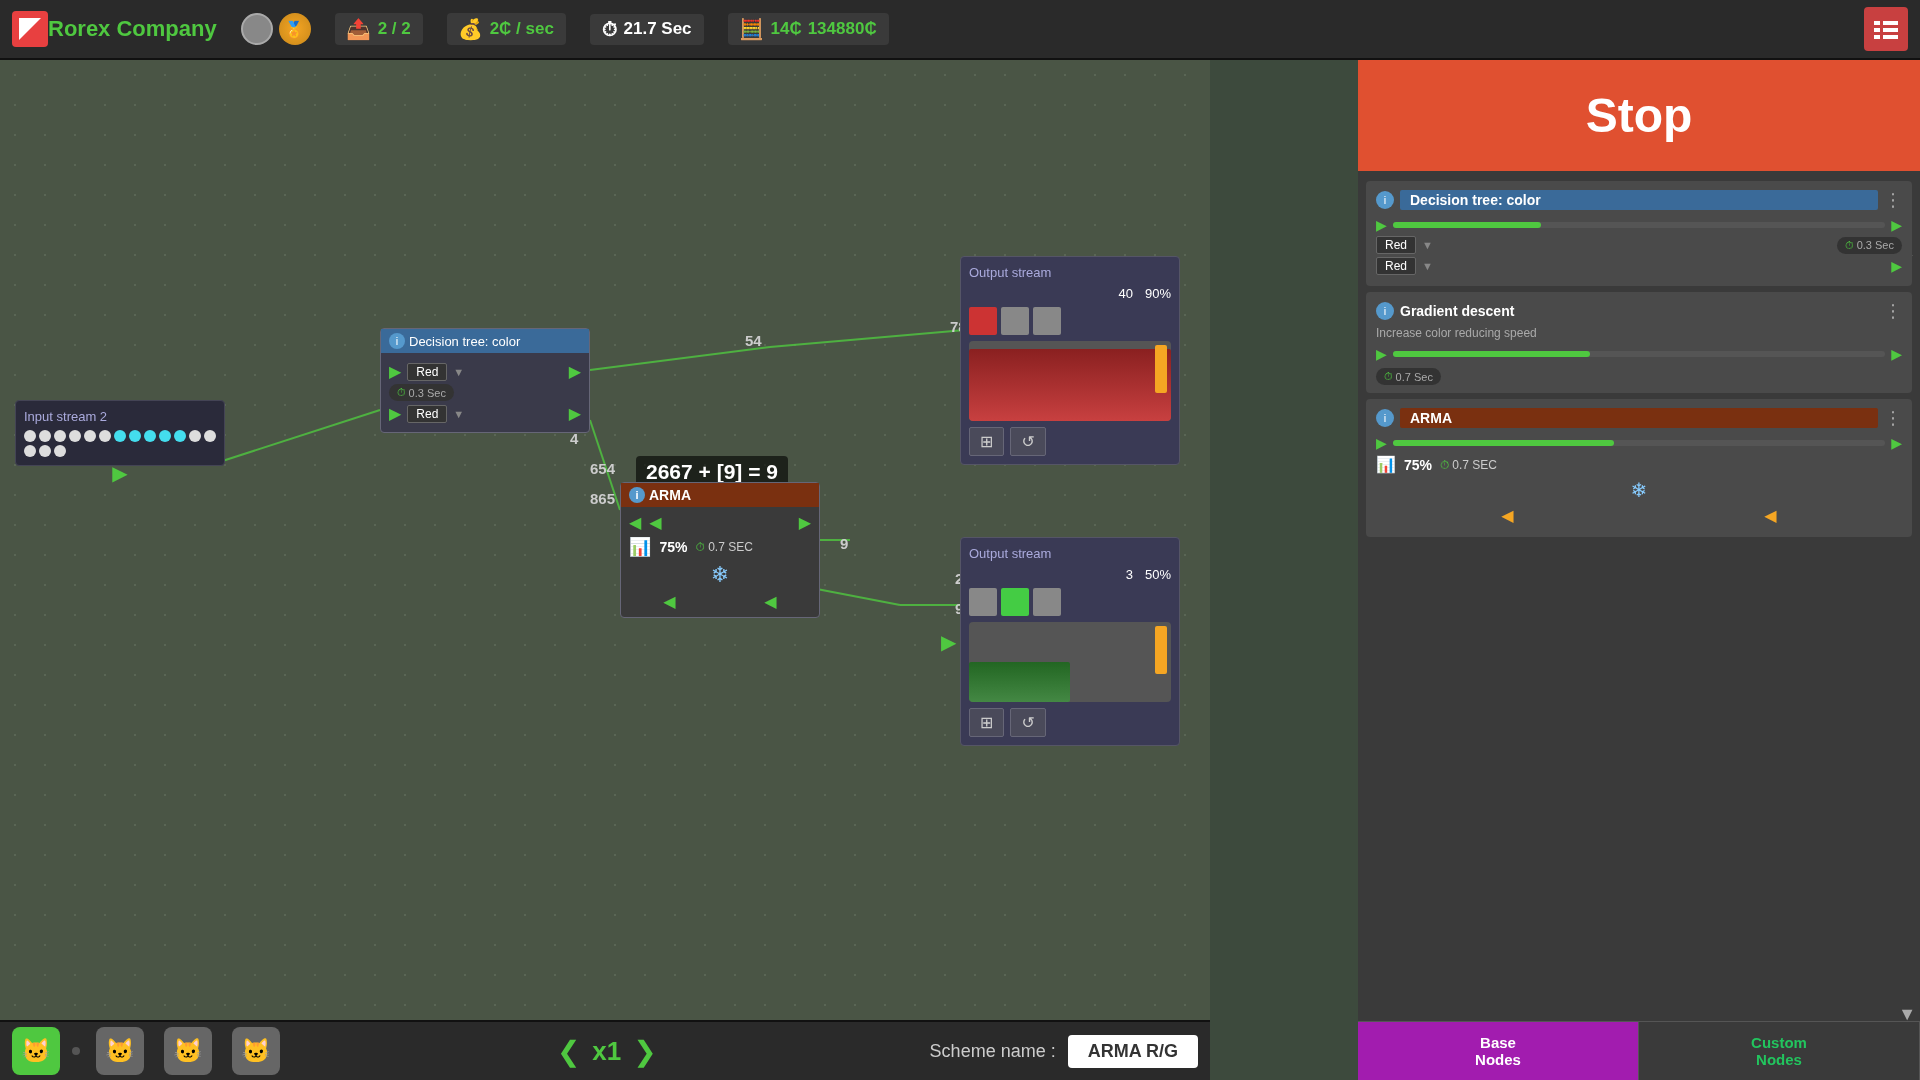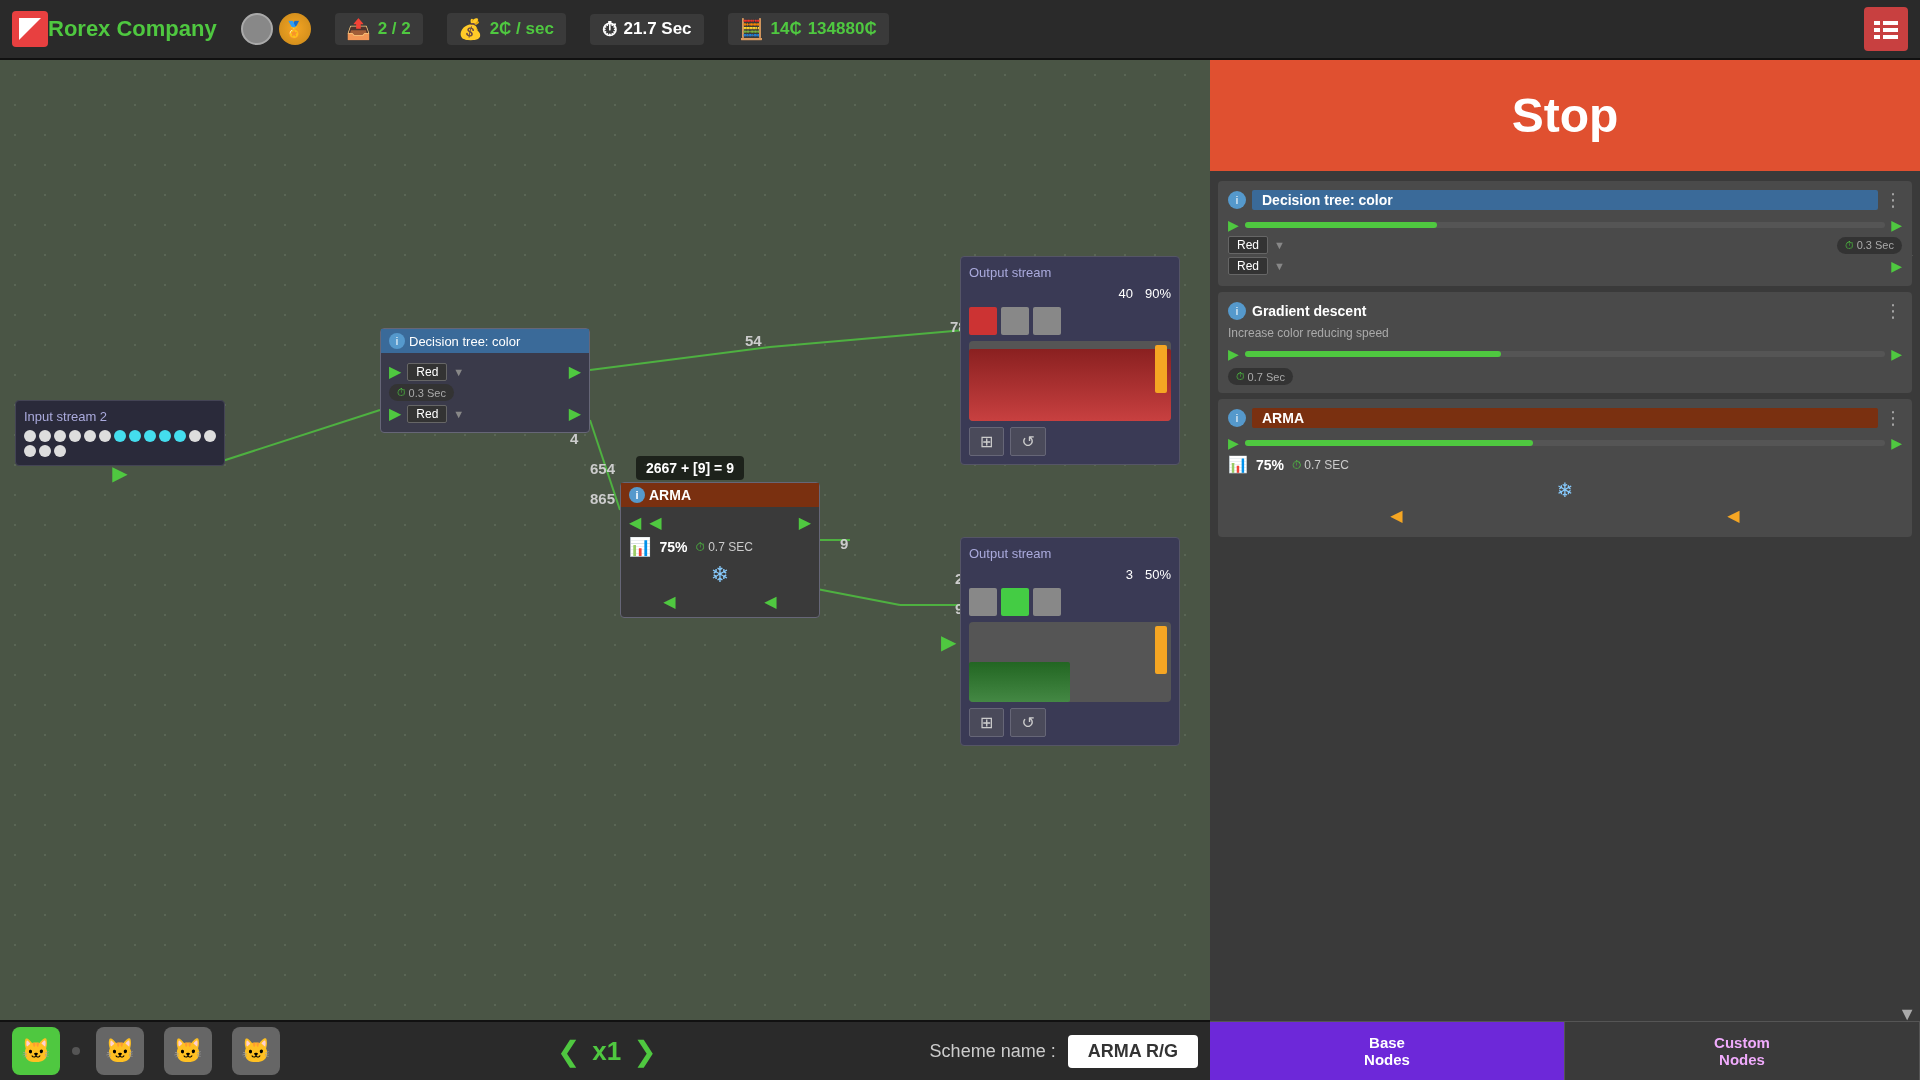--- a/index.html
+++ b/index.html
@@ -150,21 +150,21 @@
       padding: 6px 20px;
       border-radius: 4px;
       font-size: 18px;
       font-weight: bold;
     }
 
     
     #right-panel {
       position: absolute;
       top: 60px; right: 0;
-      width: 710px;
+      width: 562px;
       bottom: 0;
       background: #3a3a3a;
       display: flex;
       flex-direction: column;
       z-index: 50;
     }
 
     
     .stop-btn {
       background: #e05030;
@@ -212,27 +212,27 @@
     .panel-tabs {
       display: flex;
       border-top: 1px solid #555;
     }
     .panel-tab {
       flex: 1;
       text-align: center;
       padding: 12px 4px;
       font-size: 15px;
       font-weight: bold;
-      color: #f0abfc;
+      color: #22c55e;
       cursor: pointer;
       background: #3a3a3a;
       border-right: 1px solid #555;
     }
     .panel-tab.active {
-      background: #6d28d9;
+      background: #a21caf;
       color: #fff;
     }
 
     
     .output-stream-box {
       position: absolute;
       background: #3a3a55;
       border: 1px solid #556;
       border-radius: 4px;
       padding: 8px;
@@ -317,21 +317,21 @@
       top: 0; left: 0;
       width: 100%; height: 100%;
       pointer-events: none;
       overflow: visible;
     }
 
     .calc-display {
       position: absolute;
       background: rgba(0,0,0,0.6);
       color: #fff;
-      font-size: 14px;
+      font-size: 21px;
       font-weight: bold;
       padding: 4px 10px;
       border-radius: 4px;
       white-space: nowrap;
     }
 
     .node-label {
       position: absolute;
       color: #ccc;
       font-size: 15px;

